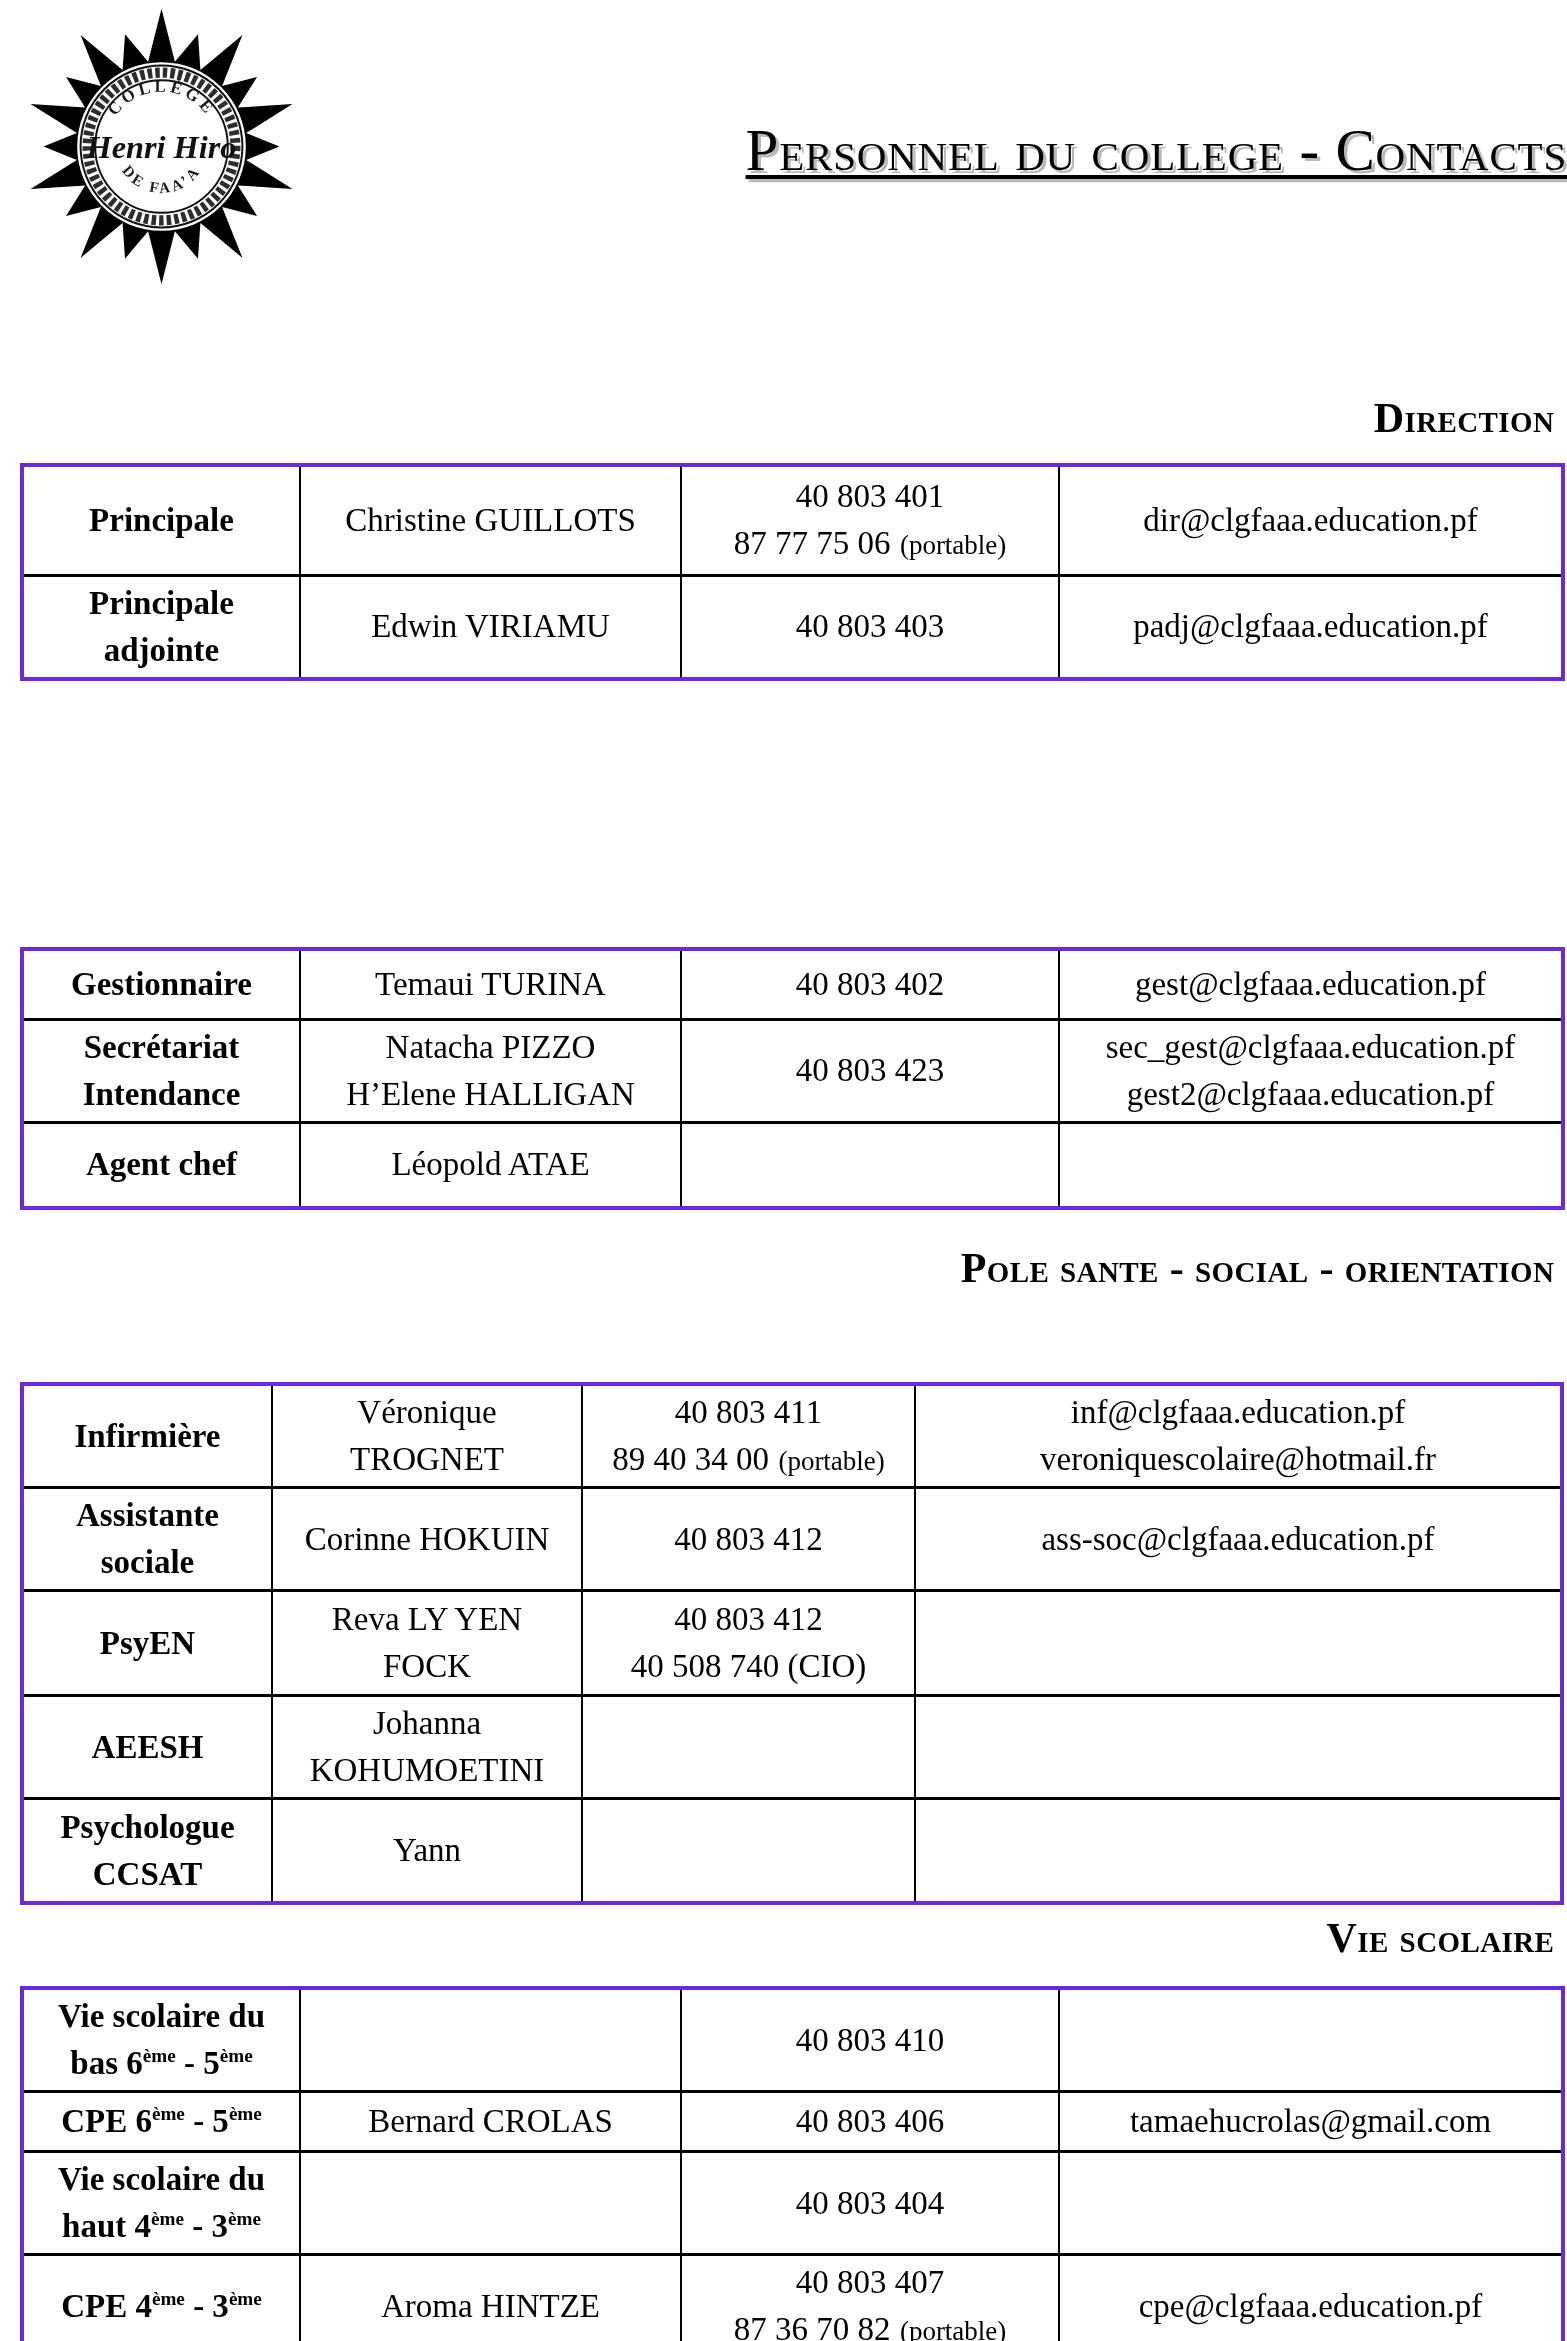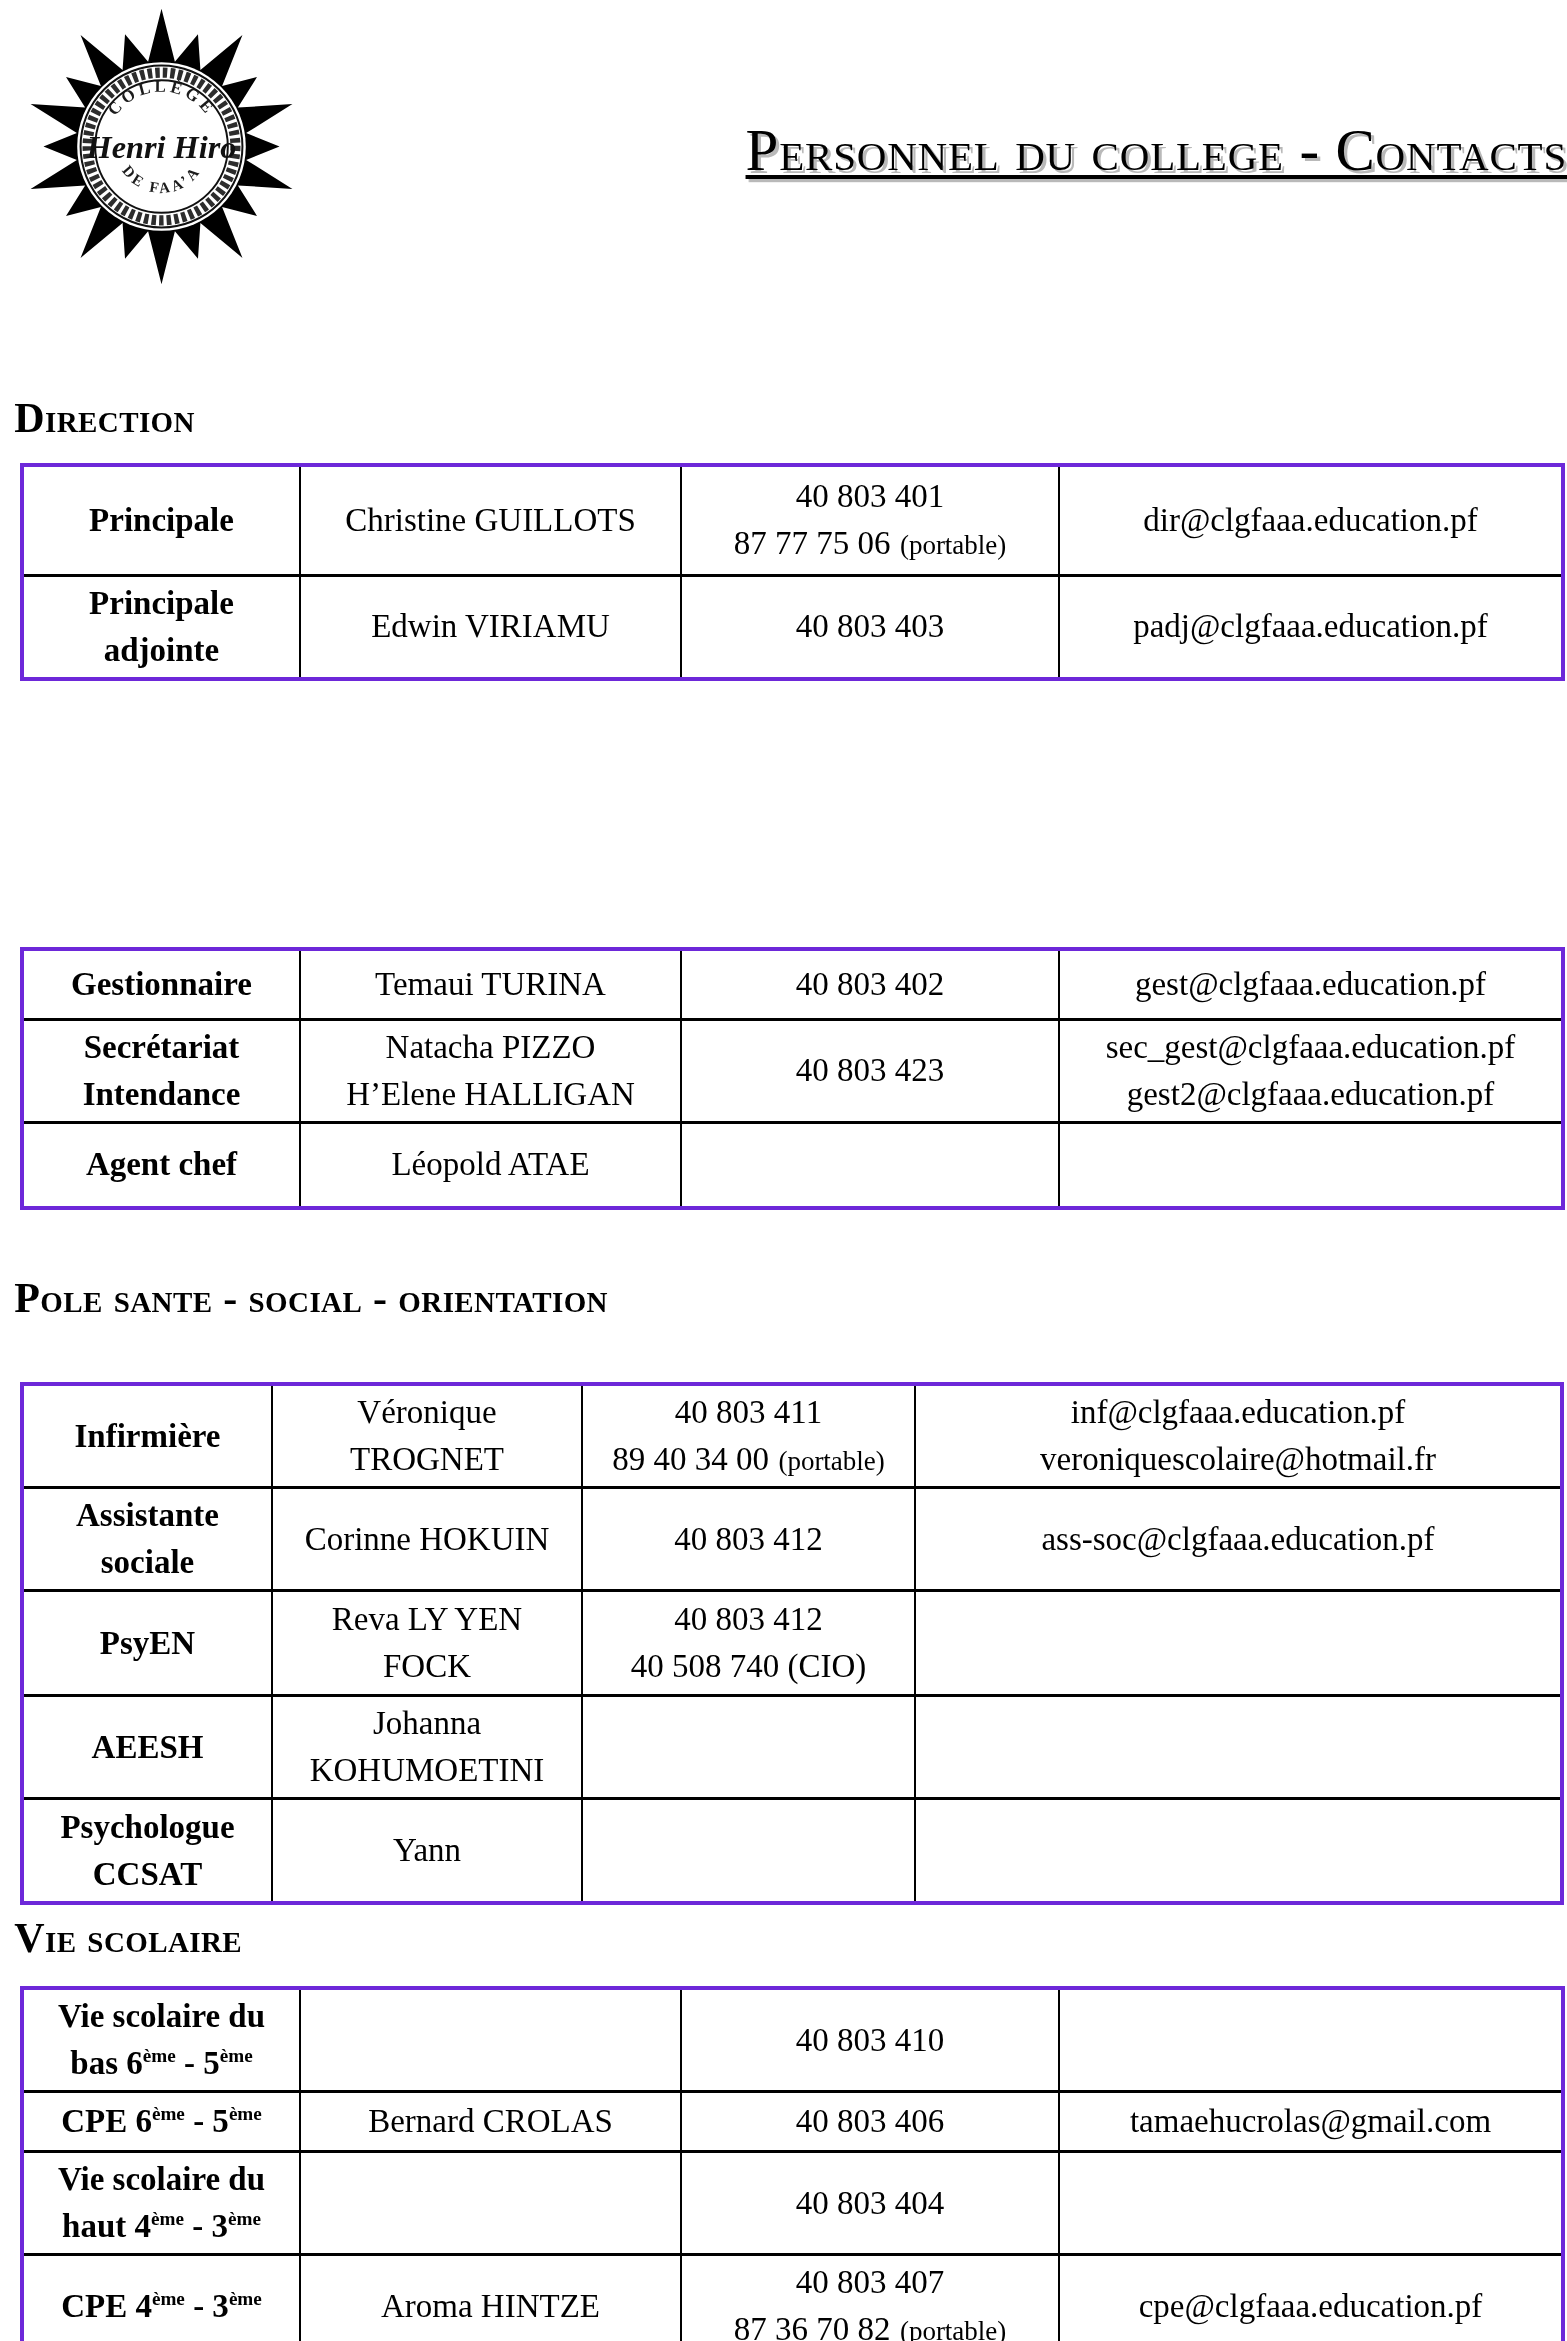--- a/index.html
+++ b/index.html
@@ -17,26 +17,26 @@
   .doc-title {
     position:absolute; left:119px; right:0; top:116px;
     text-align:right;
     font-size:59px; font-variant:small-caps; font-weight:400;
     letter-spacing:0.8px; white-space:nowrap;
     text-decoration:underline; text-decoration-thickness:4px; text-underline-offset:4.8px;
     text-shadow:3.2px 3.2px 0 #b9b9b9;
   }
 
   .sec-heading {
-    position:absolute; left:14.3px; width:1540px; text-align:left;
+    position:absolute; left:14.3px; width:1540px; text-align:right;
     font-size:42px; font-weight:700; font-variant:small-caps; letter-spacing:0.4px;
   }
   #h-direction { top:394px; }
   #h-admin    { top:852px; }
-  #h-pole     { top:1274px; }
+  #h-pole     { top:1244px; }
   #h-vs       { top:1914px; }
 
   table.ctable {
     position:absolute; left:20px; width:1540px;
     border-collapse:collapse; table-layout:fixed;
     font-size:33px; border:4px solid #6d28d9;
   }
   table.ctable td {
     border:2.4px solid #000; border-top-width:3.2px; border-bottom-width:3.2px;
     text-align:center; vertical-align:middle;

